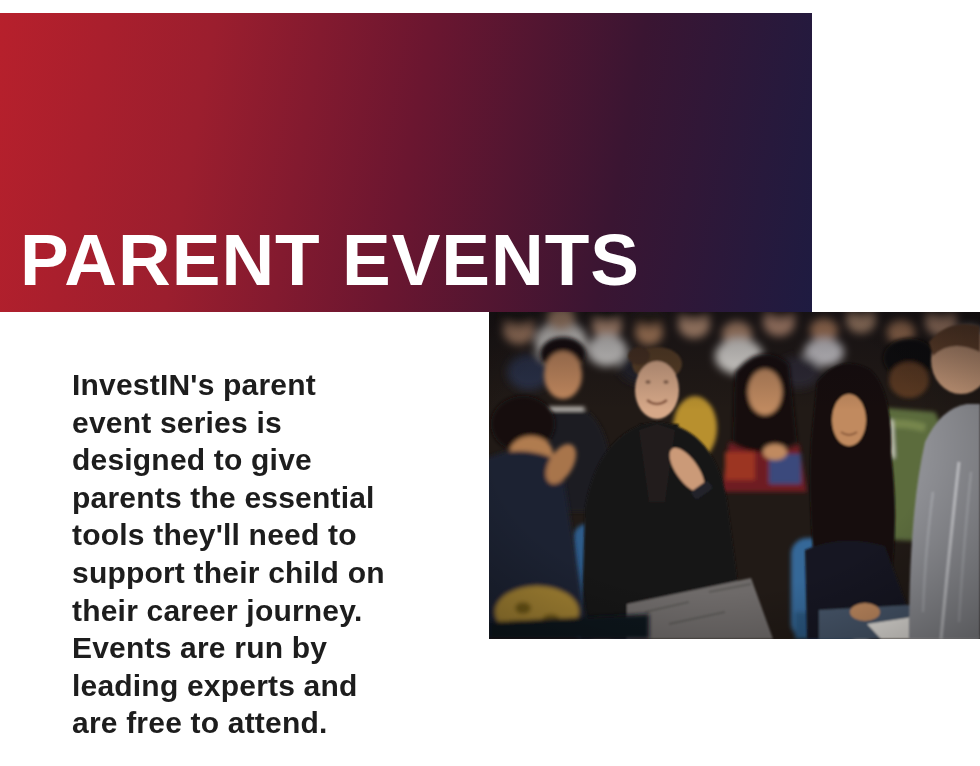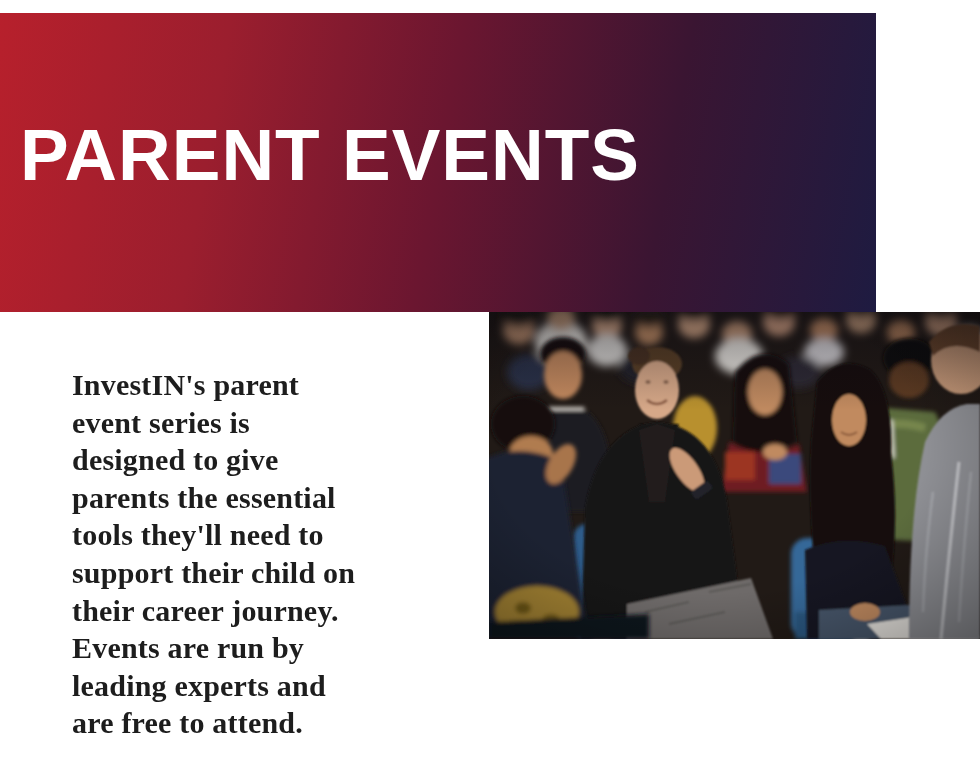--- a/index.html
+++ b/index.html
@@ -6,25 +6,25 @@
   body{
     width:980px;height:766px;
     background:#ffffff;
     font-family:"Liberation Sans", sans-serif;
     position:relative;
     overflow:hidden;
   }
   .banner{
     position:absolute;
     left:0; top:13px;
-    width:876px; height:299px;
+    width:812px; height:299px;
     background:linear-gradient(100deg,
       #b7202c 0%, #9b1e2e 25%, #6b1630 50%, #3a1532 75%, #1e1b41 100%);
     display:flex;
-    align-items:center;
+    align-items:flex-end;
   }
   .banner h1{
     margin:0 0 16px 20px;
     color:#ffffff;
     font-size:73px;
     line-height:1;
     font-weight:bold;
     letter-spacing:1px;
     white-space:nowrap;
   }
@@ -32,21 +32,20 @@
     position:absolute;
     left:72px; top:366px;
     width:420px;
     margin:0;
     color:#1d1d1d;
     font-size:30px;
     line-height:37.6px;
     font-weight:bold;
     letter-spacing:0.2px;
     white-space:pre-line;
-    font-family:Liberation Serif, serif;
   }
   .photo{
     position:absolute;
     left:489px; top:312px;
     width:491px; height:327px;
     overflow:hidden;
     background:#211a16;
   }
   .photo svg{display:block;}
 </style>

